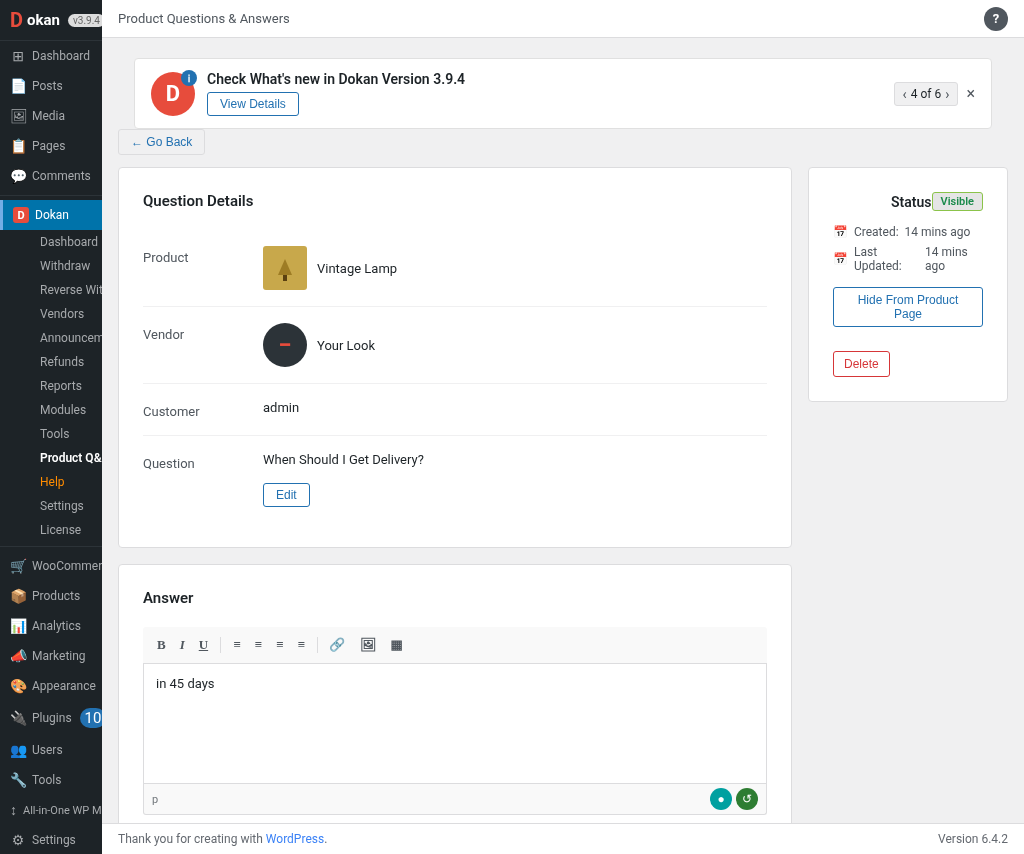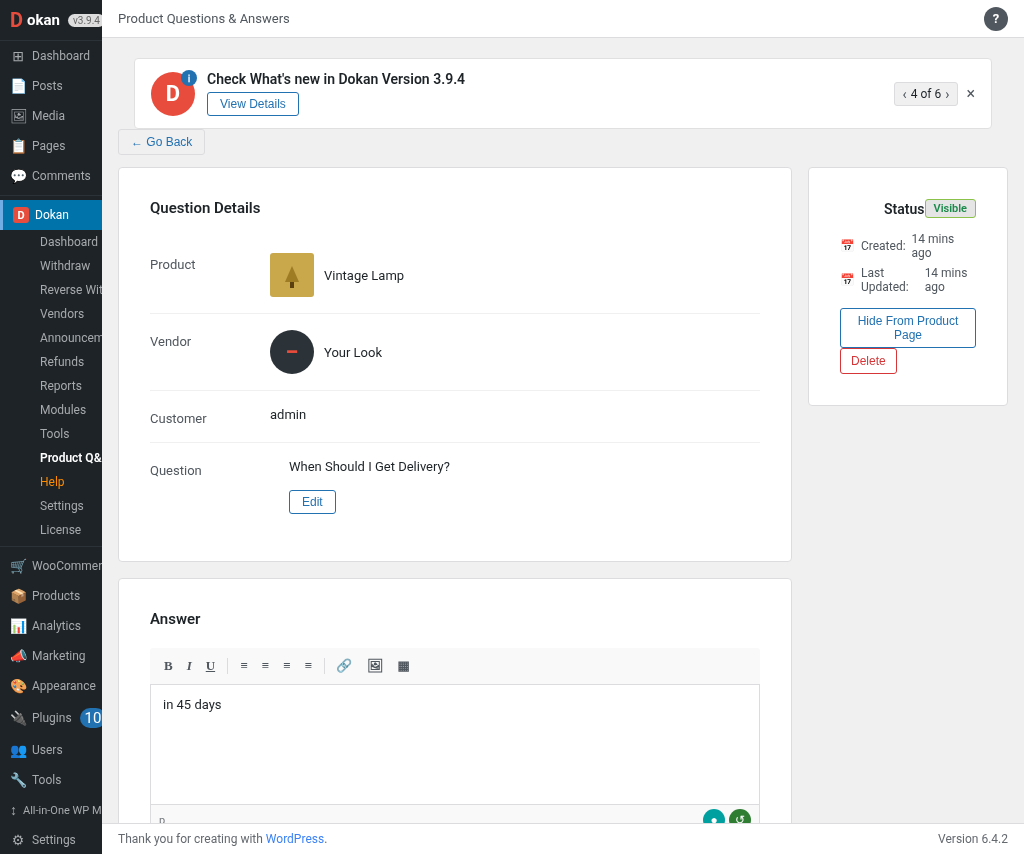--- a/index.html
+++ b/index.html
@@ -120,45 +120,45 @@
       display: flex;
       gap: 16px;
       align-items: flex-start;
     }
 
     
     .card {
       background: #fff;
       border: 1px solid #dcdcde;
       border-radius: 4px;
-      padding: 31px;
+      padding: 24px;
     }
     .card-title { font-size: 15px; font-weight: 600; margin-bottom: 20px; color: #1d2327; }
 
     .detail-row {
       display: flex;
       border-bottom: 1px solid #f0f0f1;
       padding: 16px 0;
       align-items: flex-start;
     }
-    .detail-row:last-child { border-bottom: none; gap: 19px; }
+    .detail-row:last-child { border-bottom: none; }
     .detail-label { width: 120px; font-size: 13px; color: #50575e; flex-shrink: 0; padding-top: 4px; }
     .detail-value { flex: 1; display: flex; align-items: center; gap: 10px; }
     .product-thumb { width: 44px; height: 44px; background: #c8a84b; border-radius: 3px; display: flex; align-items: center; justify-content: center; font-size: 20px; overflow: hidden; }
     .vendor-avatar { width: 44px; height: 44px; border-radius: 50%; background: #2c3338; display: flex; align-items: center; justify-content: center; color: #e74c3c; font-size: 22px; font-weight: bold; overflow: hidden; }
     .edit-btn { background: #fff; border: 1px solid #2271b1; color: #2271b1; padding: 4px 12px; border-radius: 3px; font-size: 12px; cursor: pointer; margin-top: 6px; display: block; }
 
     
     .status-card { width: 200px; flex-shrink: 0; }
     .status-header { display: flex; align-items: center; justify-content: flex-end; margin-bottom: 14px; }
     .status-title { font-size: 14px; font-weight: 600; }
     .status-badge { background: #e5e5e5; color: #1a8a4a; border: 1px solid #8bc34a; padding: 2px 8px; border-radius: 3px; font-size: 11px; font-weight: 600; }
     .status-meta { font-size: 12px; color: #50575e; margin-bottom: 6px; display: flex; align-items: center; gap: 6px; }
     .status-meta-icon { color: #72777c; }
-    .status-actions { display: flex; gap: 0; margin-top: 14px; flex-wrap: wrap; }
+    .status-actions { display: flex; gap: 24px; margin-top: 14px; flex-wrap: wrap; }
     .btn-hide { background: #fff; border: 1px solid #2271b1; color: #2271b1; padding: 5px 10px; border-radius: 3px; font-size: 12px; cursor: pointer; }
     .btn-delete { background: #fff; border: 1px solid #d63638; color: #d63638; padding: 5px 10px; border-radius: 3px; font-size: 12px; cursor: pointer; }
 
     
     .answer-card { margin-top: 16px; }
     .editor-toolbar { display: flex; align-items: center; gap: 6px; padding: 8px 10px; border-bottom: 1px solid #dcdcde; background: #f9f9f9; border-radius: 3px 3px 0 0; flex-wrap: wrap; }
     .toolbar-btn { background: none; border: none; cursor: pointer; font-size: 13px; color: #50575e; padding: 2px 4px; font-family: serif; font-weight: bold; }
     .toolbar-separator { width: 1px; height: 16px; background: #dcdcde; margin: 0 2px; }
     .editor-body { min-height: 120px; padding: 12px; border: 1px solid #dcdcde; border-top: none; font-size: 13px; background: #fff; position: relative; }
     .editor-footer { border: 1px solid #dcdcde; border-top: none; padding: 4px 8px; background: #f9f9f9; font-size: 11px; color: #72777c; display: flex; justify-content: space-between; align-items: center; border-radius: 0 0 3px 3px; }

